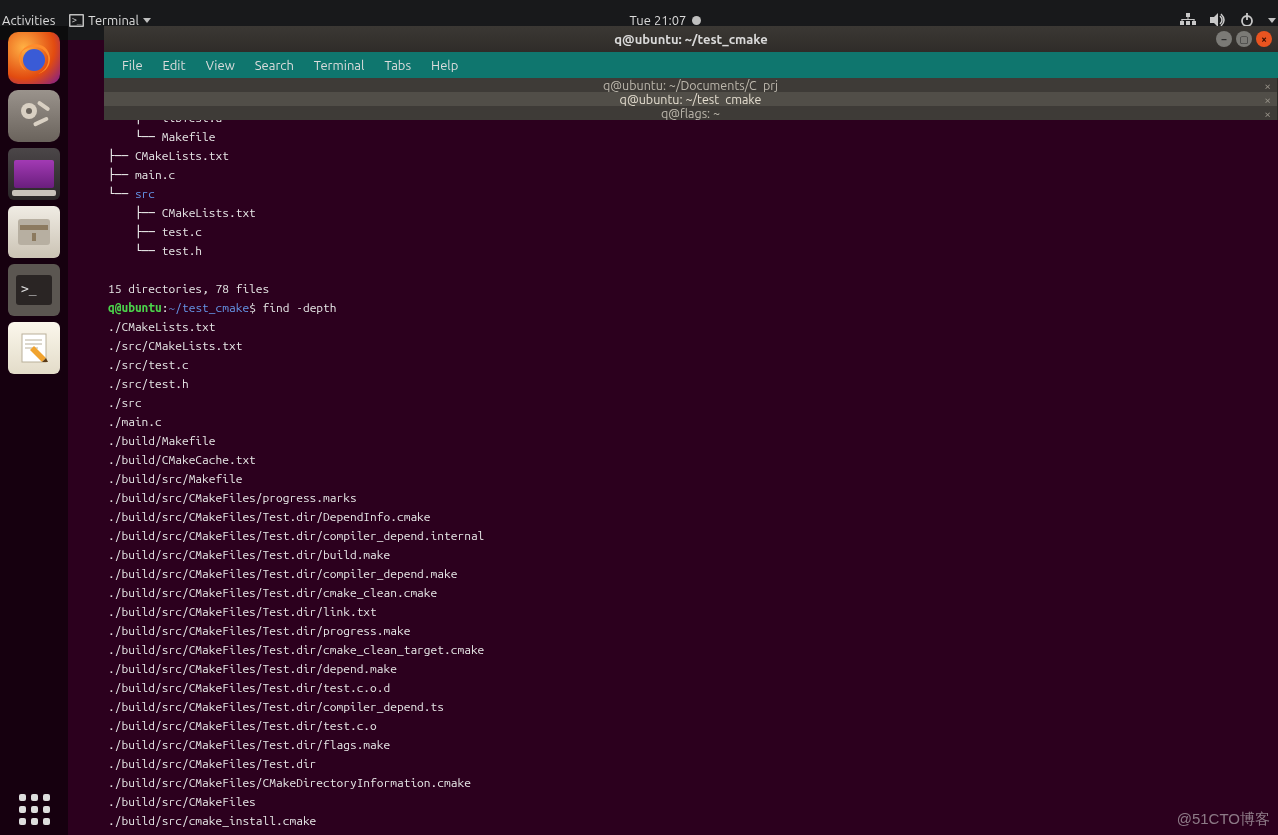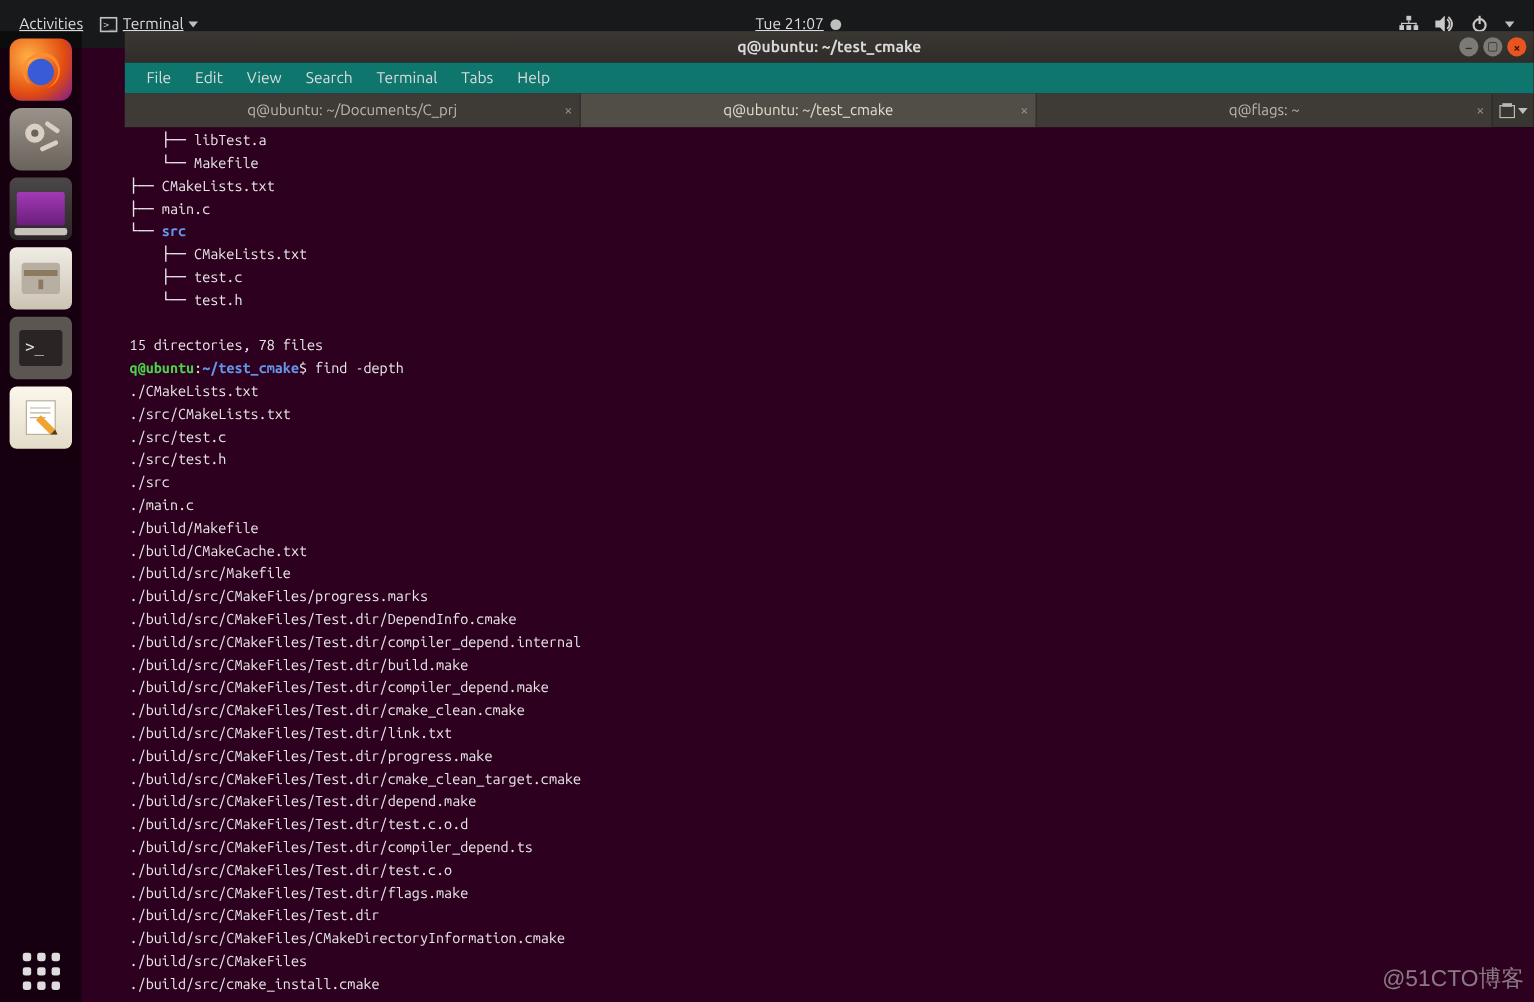--- a/index.html
+++ b/index.html
@@ -1,49 +1,49 @@
 <!DOCTYPE html>
 <html><head>
 <meta charset="utf-8">
 <style>
   * { box-sizing: border-box; margin: 0; padding: 0; }
   html, body { width: 1278px; height: 835px; font-family: "Ubuntu", "DejaVu Sans", sans-serif; background: #2c001e; color: #d8d8d8; overflow: hidden; }
   
-  .top-bar { height: 40px; background: #18191b; color: #dcdcdc; display: flex; align-items: center; font-size: 13px; padding: 0 16px; text-decoration: underline; }
+  .top-bar { height: 40px; background: #18191b; color: #dcdcdc; display: flex; align-items: center; font-size: 13px; padding: 0 2px; }
   .top-bar .left { display: flex; align-items: center; gap: 14px; }
   .top-bar .spacer { flex: 1; }
   .top-bar .center { display: flex; align-items: center; gap: 6px; text-align: center; }
   .top-bar .right { display: flex; align-items: center; gap: 14px; }
   .top-bar .item { display: flex; align-items: center; gap: 4px; cursor: pointer; }
   .tri-down { width: 0; height: 0; border-left: 4px solid transparent; border-right: 4px solid transparent; border-top: 5px solid #bfbfbf; display: inline-block; }
   .record-dot { width: 9px; height: 9px; border-radius: 50%; background: #bfbfbf; display: inline-block; }
   
   .dock { position: absolute; left: 0; top: 26px; width: 68px; bottom: 0; background: rgba(0,0,0,0.5); display: flex; flex-direction: column; align-items: center; padding-top: 6px; gap: 6px; }
   .dock .app { width: 52px; height: 52px; border-radius: 10px; display: flex; align-items: center; justify-content: center; cursor: pointer; }
   .dock .apps-grid { position: absolute; bottom: 10px; display: grid; grid-template-columns: repeat(3, 7px); grid-template-rows: repeat(3, 7px); gap: 5px; }
   .dock .apps-grid span { width: 7px; height: 7px; background: #ddd; border-radius: 2px; }
   
   .window { position: absolute; left: 68px; top: 26px; right: 0; bottom: 0; display: flex; flex-direction: column; padding-left: 36px; }
   .titlebar { height: 26px; background: linear-gradient(#3b3834,#2f2c29); color: #d9d9d9; display: flex; align-items: center; justify-content: center; font-size: 13px; font-weight: bold; position: relative; }
   .titlebar .controls { position: absolute; right: 6px; display: flex; gap: 4px; }
   .titlebar .wc { width: 16px; height: 16px; border-radius: 50%; display: flex; align-items: center; justify-content: center; font-size: 10px; }
   .wc.min { background:#7b7a76; color:#2e2e2e;} .wc.max { background:#7b7a76;color:#2e2e2e;} .wc.close { background:#e95420;color:#3b0e00;}
   .menubar { height: 26px; background: #0f766e; color: #dcdcdc; display: flex; align-items: center; padding-left: 8px; font-size: 13px; }
   .menubar .mitem { padding: 2px 10px; cursor: pointer; }
-  .tabs { height: 28px; background: #383633; display: flex; align-items: stretch; font-size: 12.5px; }
+  .tabs { height: 28px; background: #383633; display: flex; align-items: stretch; font-size: 12.5px; flex-direction: column; }
   .tabs .tab { flex: 1; display: flex; align-items: center; justify-content: center; border-right: 1px solid #2b2926; cursor: pointer; color:#bdb8ad; background:#3e3b37; position:relative; }
   .tabs .tab.active { background:#514e48; color:#e4ddcf; }
   .tabs .tab .close { position:absolute; right:6px; color:#9a958b; font-size:12px; }
   .tabs .new-tab { width: 34px; display:flex; align-items:center; justify-content:center; gap:2px; color:#beb9ae; }
   .term { flex: 1; background: #2c001e; padding: 2px 4px 0 4px; overflow: hidden; }
   .term pre { font-family: "Ubuntu Mono","DejaVu Sans Mono",monospace; font-size: 12px; line-height: 19px; white-space: pre; color: #e6e6e6; }
   .t-green { color:#4bd24b; font-weight:bold; }
-  .t-blue  { color:#6595e8; font-weight:bold;margin-top:31px; }
+  .t-blue  { color:#6595e8; font-weight:normal;margin-top:31px; }
   .t-white { color:#e6e6e6; }
-  .watermark { position:absolute; right:8px; bottom:6px; color:rgba(220,220,220,0.55); font-size:19px; font-family:sans-serif; }
+  .watermark { position:absolute; right:8px; bottom:6px; color:rgba(220,220,220,0.55); font-size:15px; font-family:sans-serif; }
   svg { display:block; }
 </style>
 </head>
 <body>
 
 <div class="top-bar">
   <div class="left">
     <span class="item">Activities</span>
     <span class="item">
       <svg width="15" height="13">

